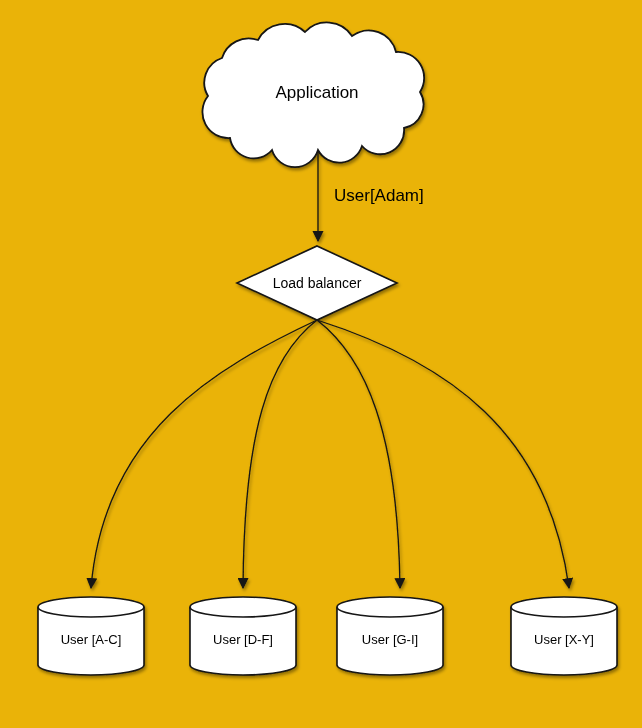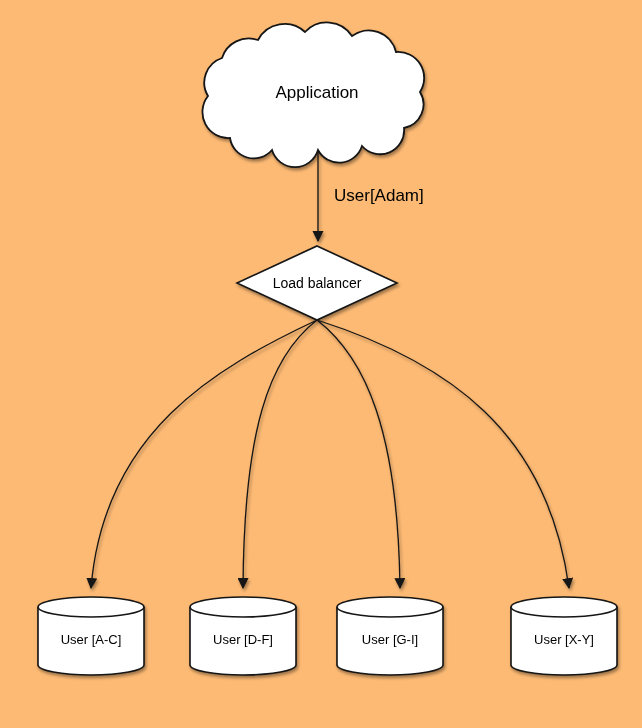--- a/index.html
+++ b/index.html
@@ -8,21 +8,21 @@
     background: #ffffff;
     width: 642px;
     height: 728px;
     overflow: hidden;
     font-family: "Liberation Sans", sans-serif;
   }
   .canvas-wrap {
     position: relative;
     width: 642px;
     height: 728px;
-    background: #fdba74;
+    background: #eab308;
   }
   svg { display: block; }
   .shape {
     fill: #ffffff;
     stroke: #141414;
   }
   .edge {
     fill: none;
     stroke: #141414;
     stroke-width: 1.3;

